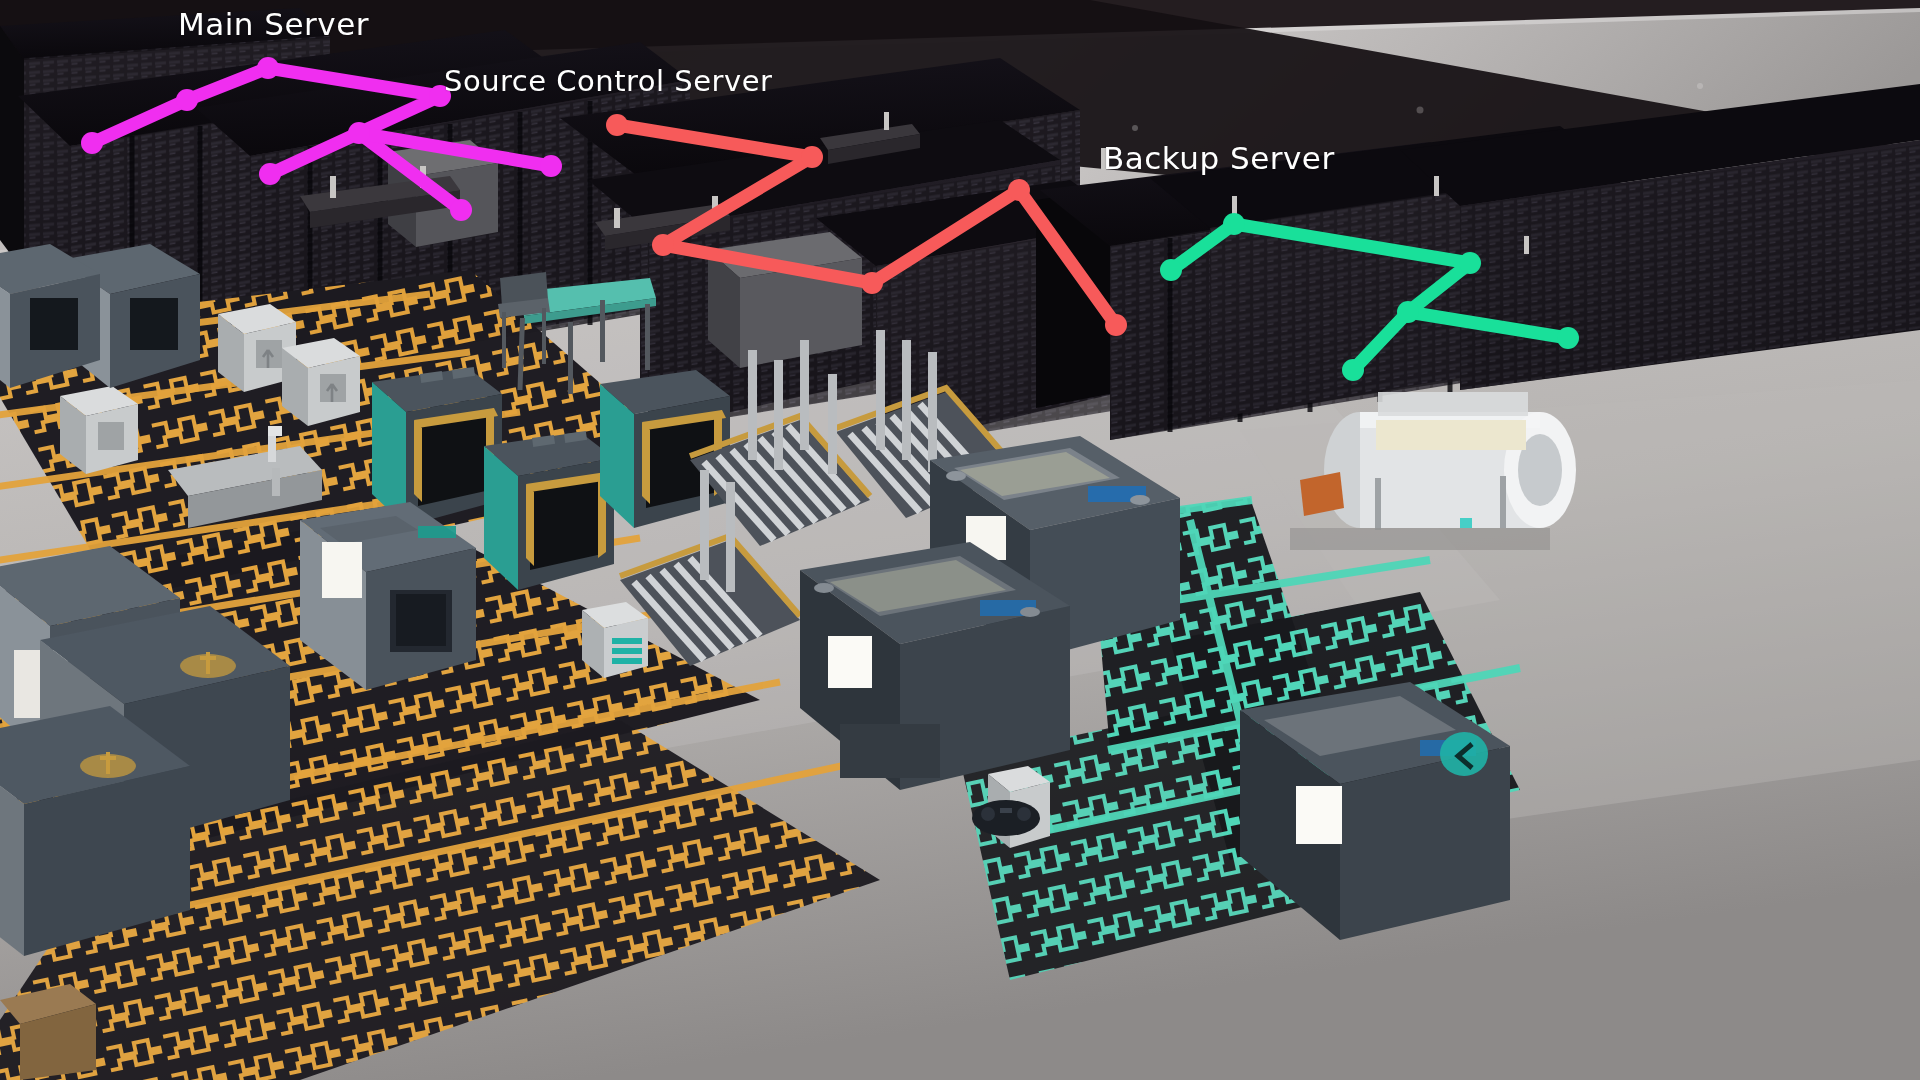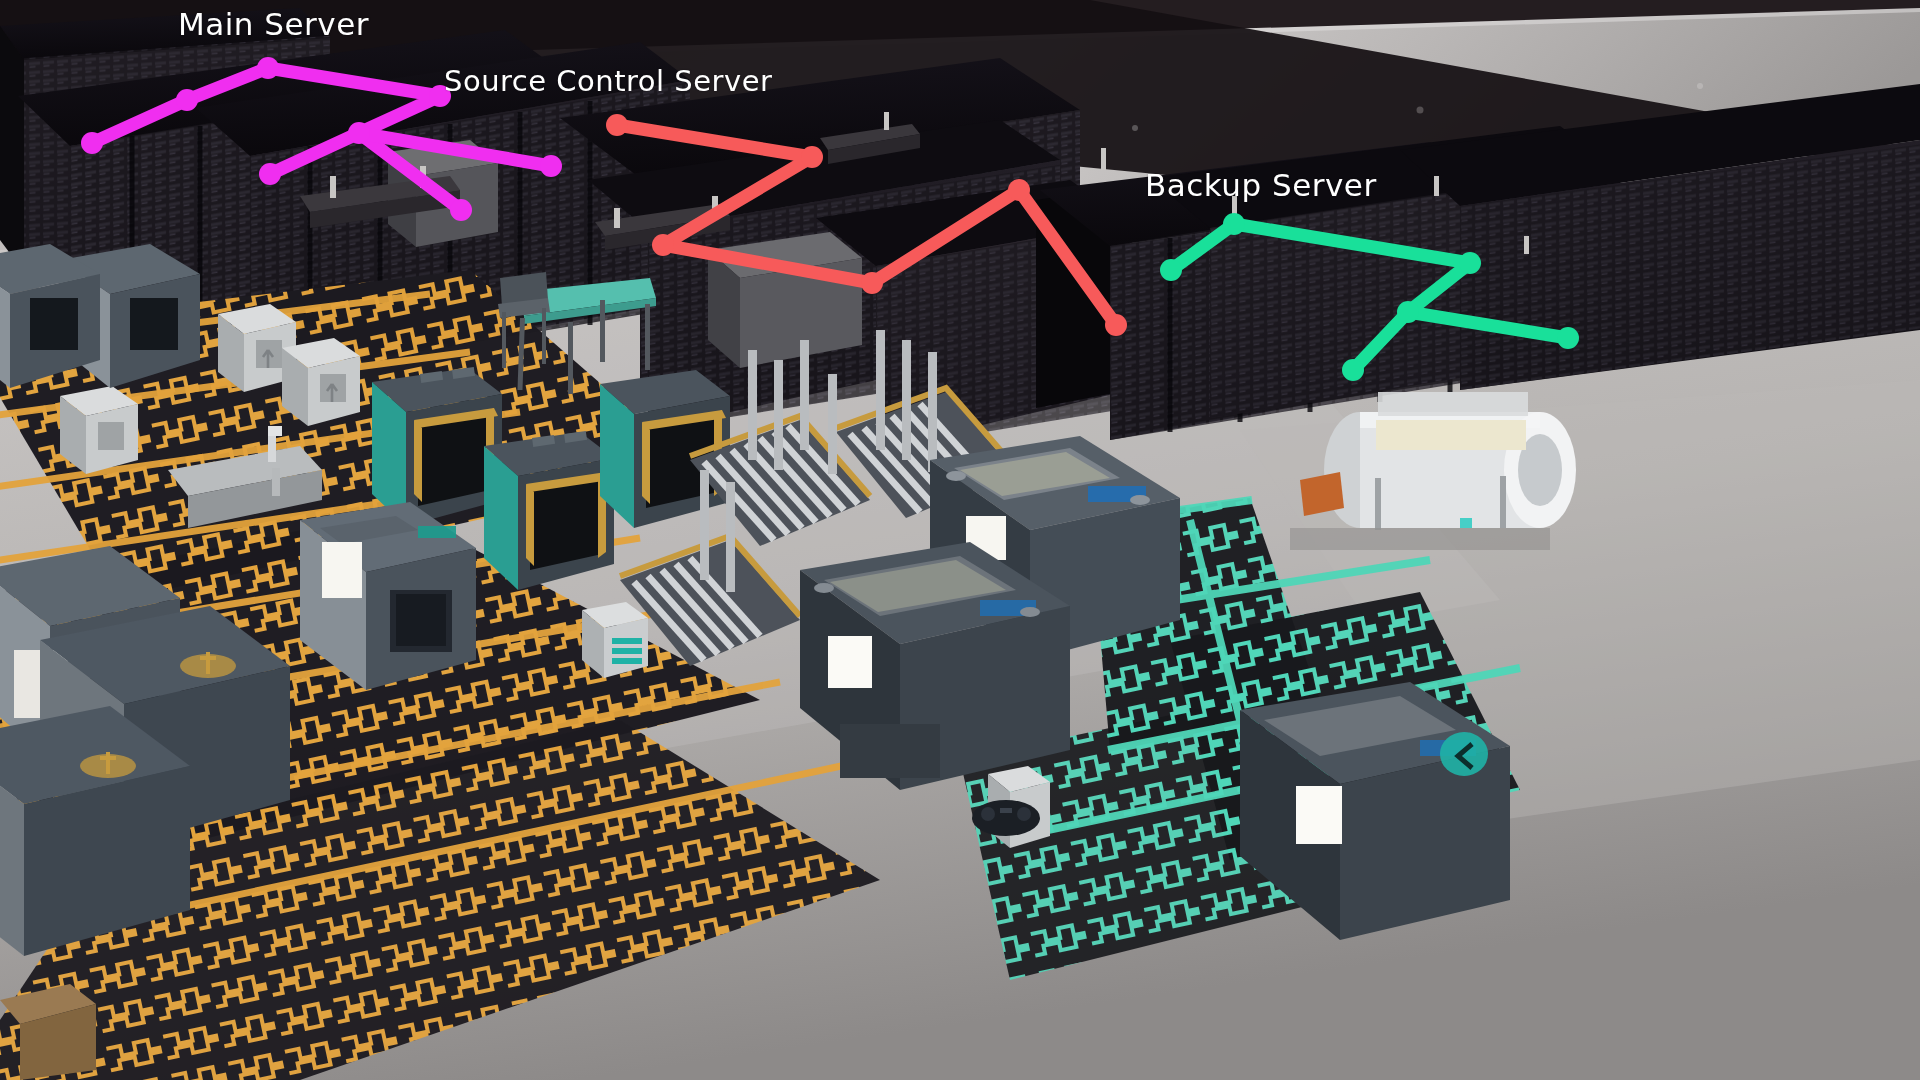--- a/index.html
+++ b/index.html
@@ -572,16 +572,16 @@
           <circle cx="1408" cy="312" r="11" fill="#19e09a"></circle>
           <circle cx="1353" cy="370" r="11" fill="#19e09a"></circle>
           <circle cx="1568" cy="338" r="11" fill="#19e09a"></circle>
         </g>
     </svg>
   </div>
 
   <div id="label-layer">
       <div class="overlay-label" style="left: 178px; top: 6px; font-size: 31px;">Main Server</div>
       <div class="overlay-label" style="left: 444px; top: 64px; font-size: 29px;">Source Control Server</div>
-      <div class="overlay-label" style="left: 1103px; top: 167px; font-size: 31px; margin-left: 42px;">Backup Server</div>
+      <div class="overlay-label" style="left: 1103px; top: 140px; font-size: 31px;">Backup Server</div>
     </div>
 
 </div>
 
 </body></html>

